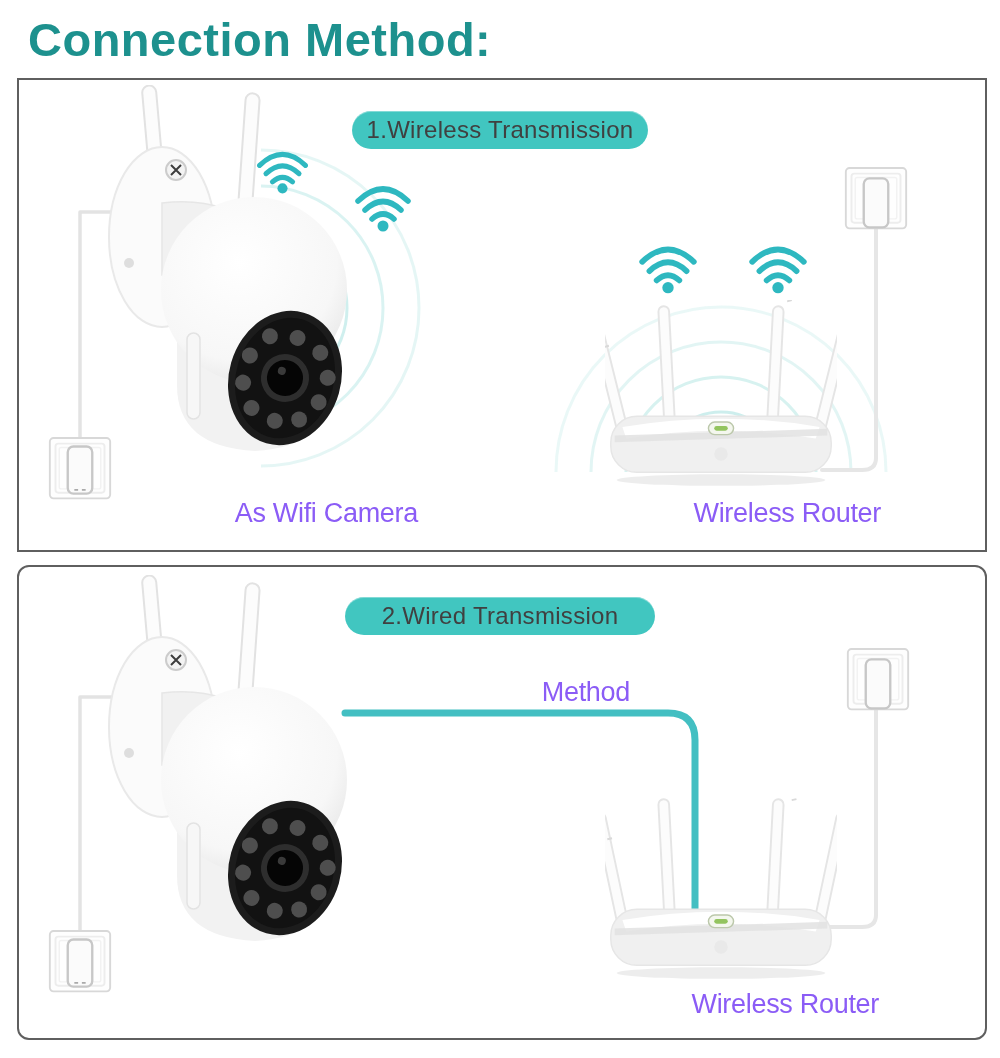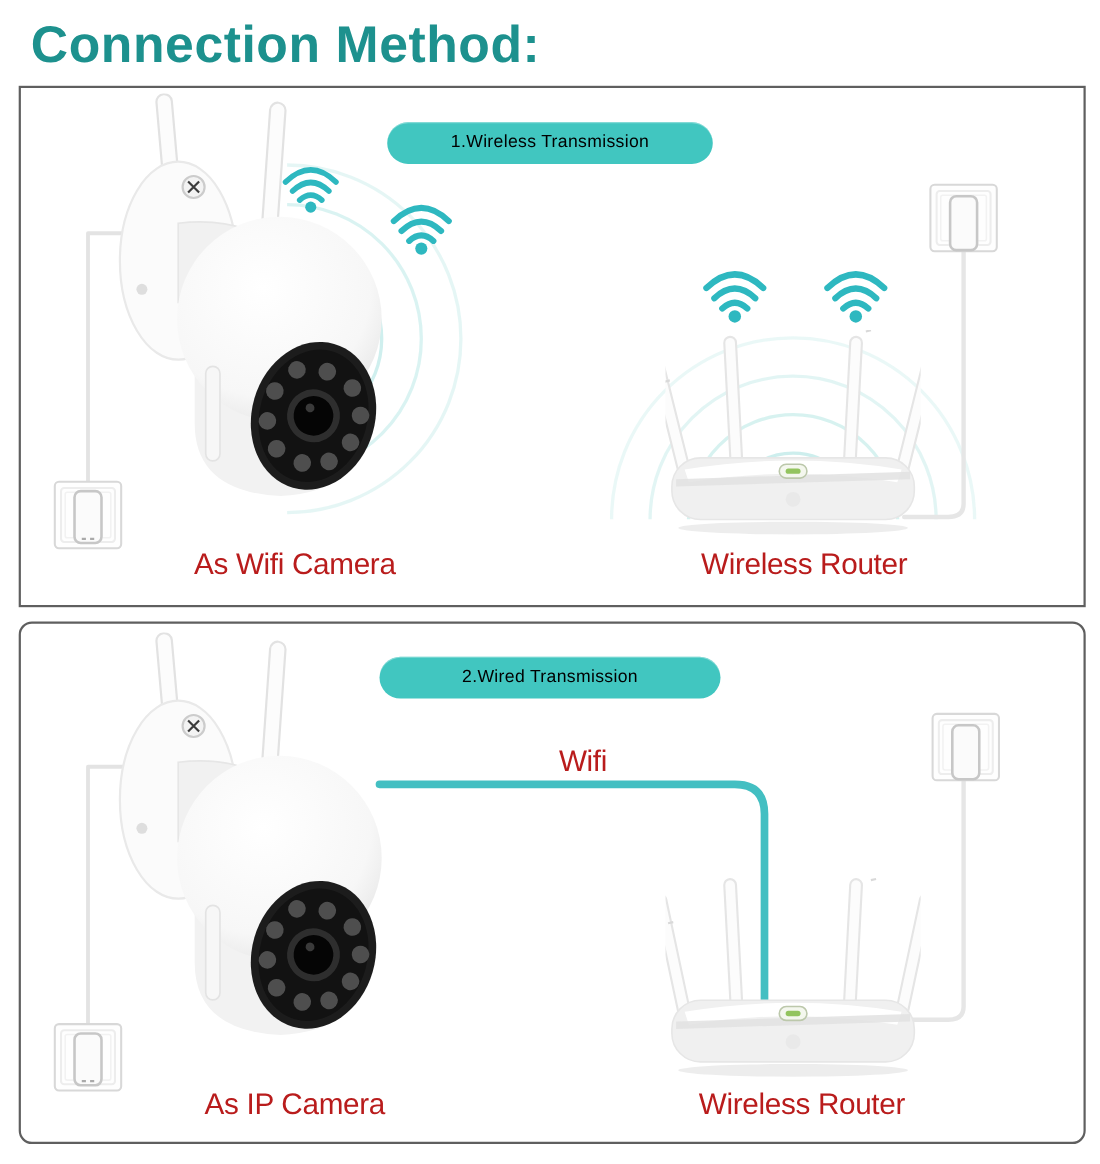--- a/index.html
+++ b/index.html
@@ -20,26 +20,26 @@
   }
   .panel{
     position:absolute;left:17px;width:966px;border:2px solid #5f5f5f;background:#ffffff;
   }
   #panel-wireless{top:78px;height:470px;}
   #panel-wired{top:565px;height:471px;border-radius:12px;}
   .panel-inner{position:relative;width:100%;height:100%;overflow:hidden;}
   .bg-layer{position:absolute;left:0;top:0;width:100%;height:100%;}
   .device{position:absolute;}
   .badge{
-    position:absolute;background:var(--accent);color:#000000;font-size:16px;
+    position:absolute;background:var(--accent);color:#404040;font-size:24px;
     display:flex;align-items:center;justify-content:center;border-radius:20px;
     letter-spacing:.3px;box-shadow:inset 0 1px 0 rgba(255,255,255,.35);
   }
   .label{
-    position:absolute;color:#b91c1c;font-size:27px;text-align:center;
+    position:absolute;color:#8b5cf6;font-size:27px;text-align:right;
     letter-spacing:-.3px;white-space:nowrap;
   }
   svg{display:block;}
 </style>
 </head>
 <body>
 
 <div class="page-title">Connection Method:</div>
 
 <div class="panel" id="panel-wireless">
@@ -269,18 +269,17 @@
 
     <svg class="device" style="left:826px;top:79px" width="66" height="72" viewBox="0 0 70 76">
       <rect x="3" y="3" width="64" height="64" rx="4" fill="#fefefe" stroke="#d8d8d8" stroke-width="2"></rect>
       <rect x="9" y="9" width="52" height="52" rx="3" fill="none" stroke="#ededed" stroke-width="2"></rect>
       <rect x="13" y="13" width="44" height="44" rx="2" fill="none" stroke="#f2f2f2" stroke-width="1.5"></rect>
       <rect x="22" y="14" width="26" height="52" rx="6" fill="#fbfbfb" stroke="#c7c7c7" stroke-width="2.5"></rect>
     </svg>
 
     <div class="badge" style="left:326px;top:30px;width:310px;height:38px">2.Wired Transmission</div>
 
-    <div class="label" style="left:411px;top:110px;width:200px">Wifi</div>
-
-    <div class="label" style="left:99px;top:422px;width:300px">As IP Camera</div>
+    <div class="label" style="left:411px;top:110px;width:200px">Method</div>
+
     <div class="label" style="left:560px;top:422px;width:300px">Wireless Router</div>
   </div>
 </div>
 
 </body></html>

